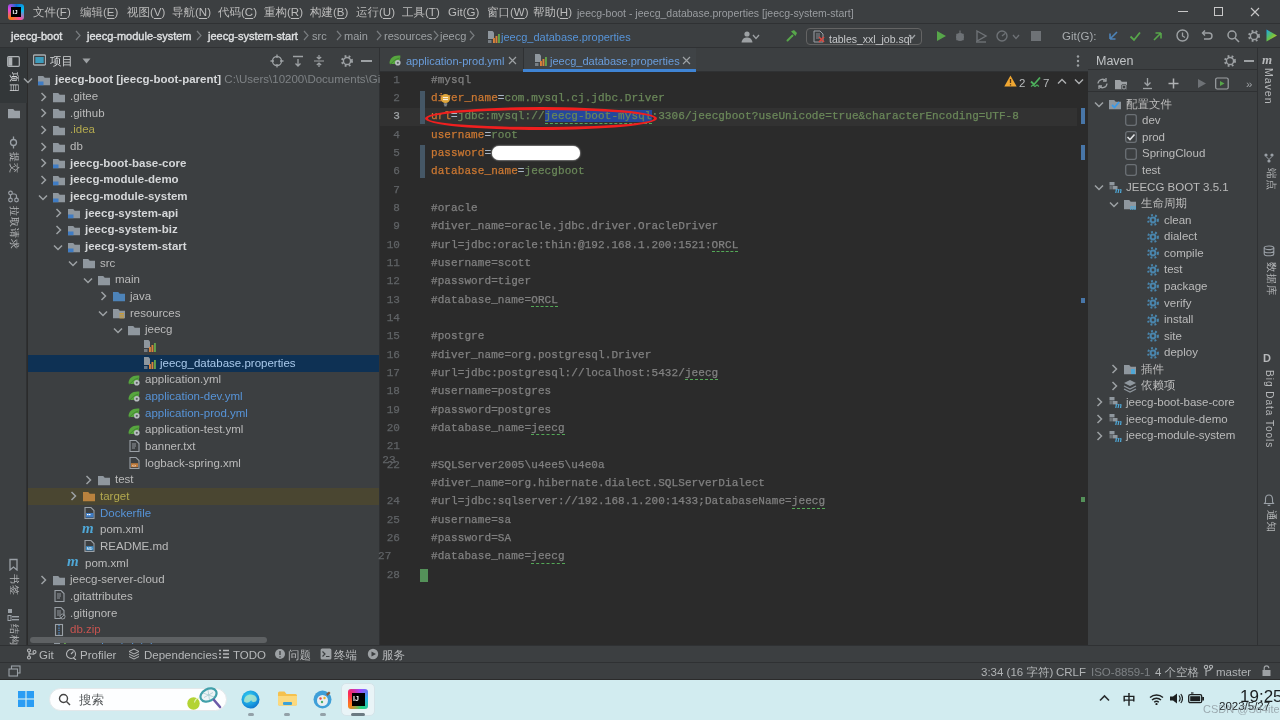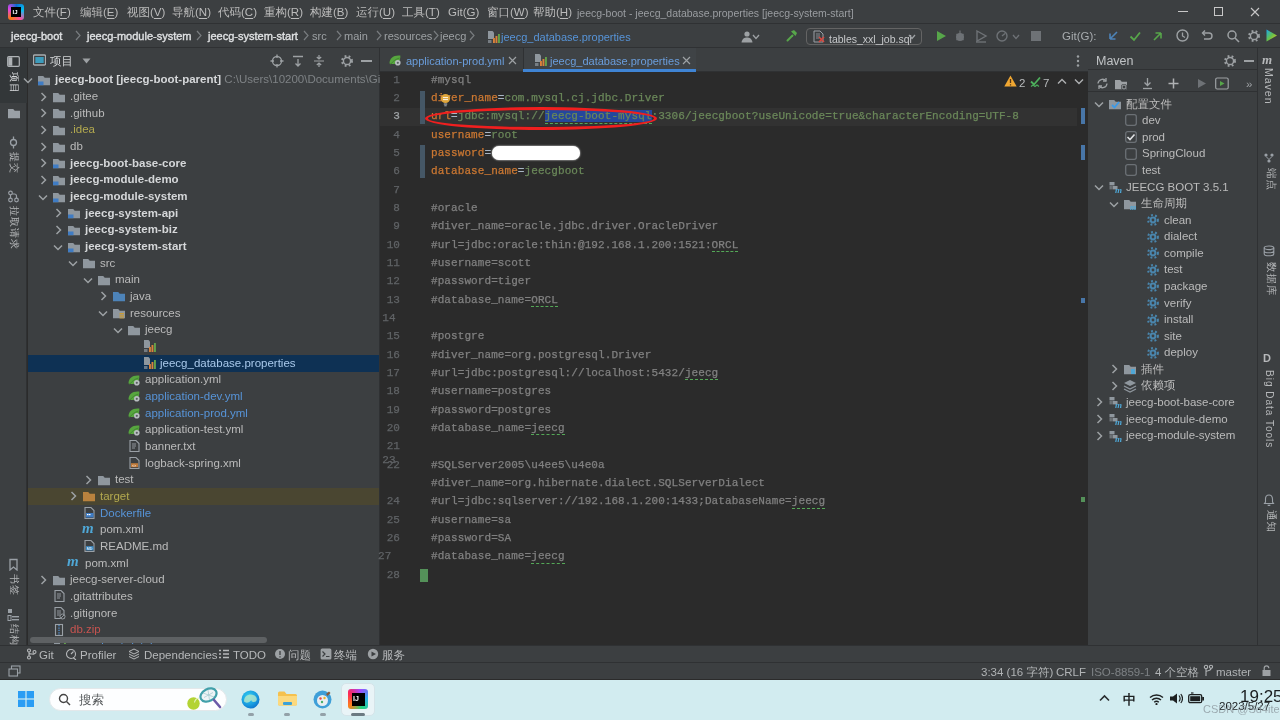--- a/index.html
+++ b/index.html
@@ -501,21 +501,21 @@
 <span class="mono abs" style="left:378px;top:128.6px;width:22px;text-align:right;color:#606366">4</span>
 <span class="mono abs" style="left:378px;top:146.9px;width:22px;text-align:right;color:#606366">5</span>
 <span class="mono abs" style="left:378px;top:165.2px;width:22px;text-align:right;color:#606366">6</span>
 <span class="mono abs" style="left:378px;top:183.6px;width:22px;text-align:right;color:#606366">7</span>
 <span class="mono abs" style="left:378px;top:201.9px;width:22px;text-align:right;color:#606366">8</span>
 <span class="mono abs" style="left:378px;top:220.2px;width:22px;text-align:right;color:#606366">9</span>
 <span class="mono abs" style="left:378px;top:238.6px;width:22px;text-align:right;color:#606366">10</span>
 <span class="mono abs" style="left:378px;top:256.9px;width:22px;text-align:right;color:#606366">11</span>
 <span class="mono abs" style="left:378px;top:275.2px;width:22px;text-align:right;color:#606366">12</span>
 <span class="mono abs" style="left:378px;top:293.6px;width:22px;text-align:right;color:#606366">13</span>
-<span class="mono abs" style="left:378px;top:311.9px;width:22px;text-align:center;color:#606366">14</span>
+<span class="mono abs" style="left:378px;top:311.9px;width:22px;text-align:right;color:#606366">14</span>
 <span class="mono abs" style="left:378px;top:330.2px;width:22px;text-align:right;color:#606366">15</span>
 <span class="mono abs" style="left:378px;top:348.6px;width:22px;text-align:right;color:#606366">16</span>
 <span class="mono abs" style="left:378px;top:366.9px;width:22px;text-align:right;color:#606366">17</span>
 <span class="mono abs" style="left:378px;top:385.2px;width:22px;text-align:right;color:#606366">18</span>
 <span class="mono abs" style="left:378px;top:403.5px;width:22px;text-align:right;color:#606366">19</span>
 <span class="mono abs" style="left:378px;top:421.9px;width:22px;text-align:right;color:#606366">20</span>
 <span class="mono abs" style="left:378px;top:440.2px;width:22px;text-align:right;color:#606366">21</span>
 <span class="mono abs" style="left:378px;top:458.5px;width:22px;text-align:right;color:#606366">22</span>
 <span class="mono abs" style="left:378px;top:454px;width:22px;text-align:center;color:#606366">23</span>
 <span class="mono abs" style="left:378px;top:495.2px;width:22px;text-align:right;color:#606366">24</span>

